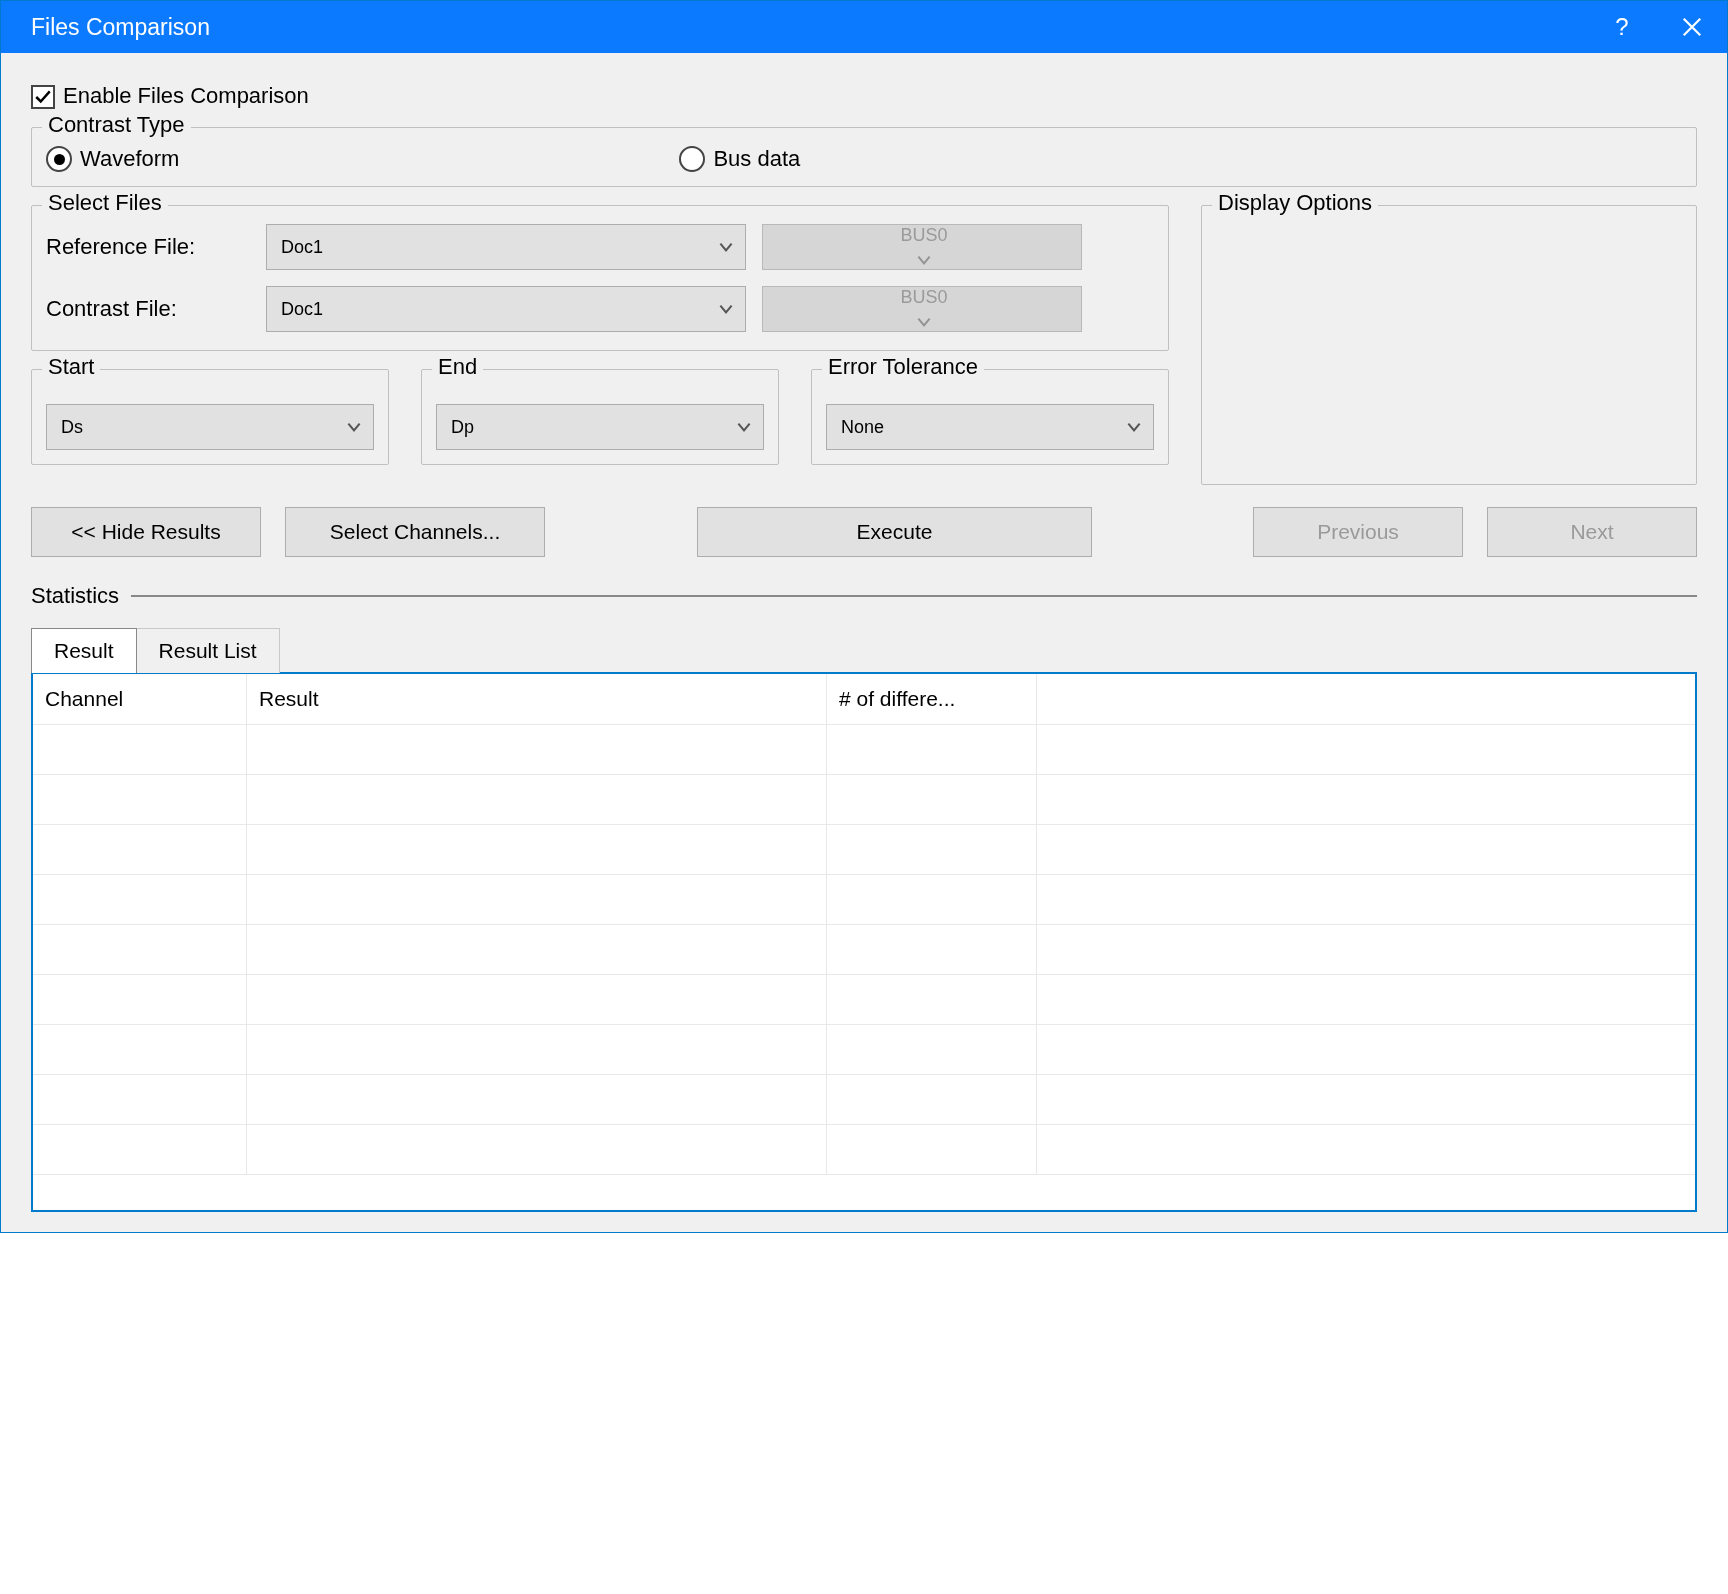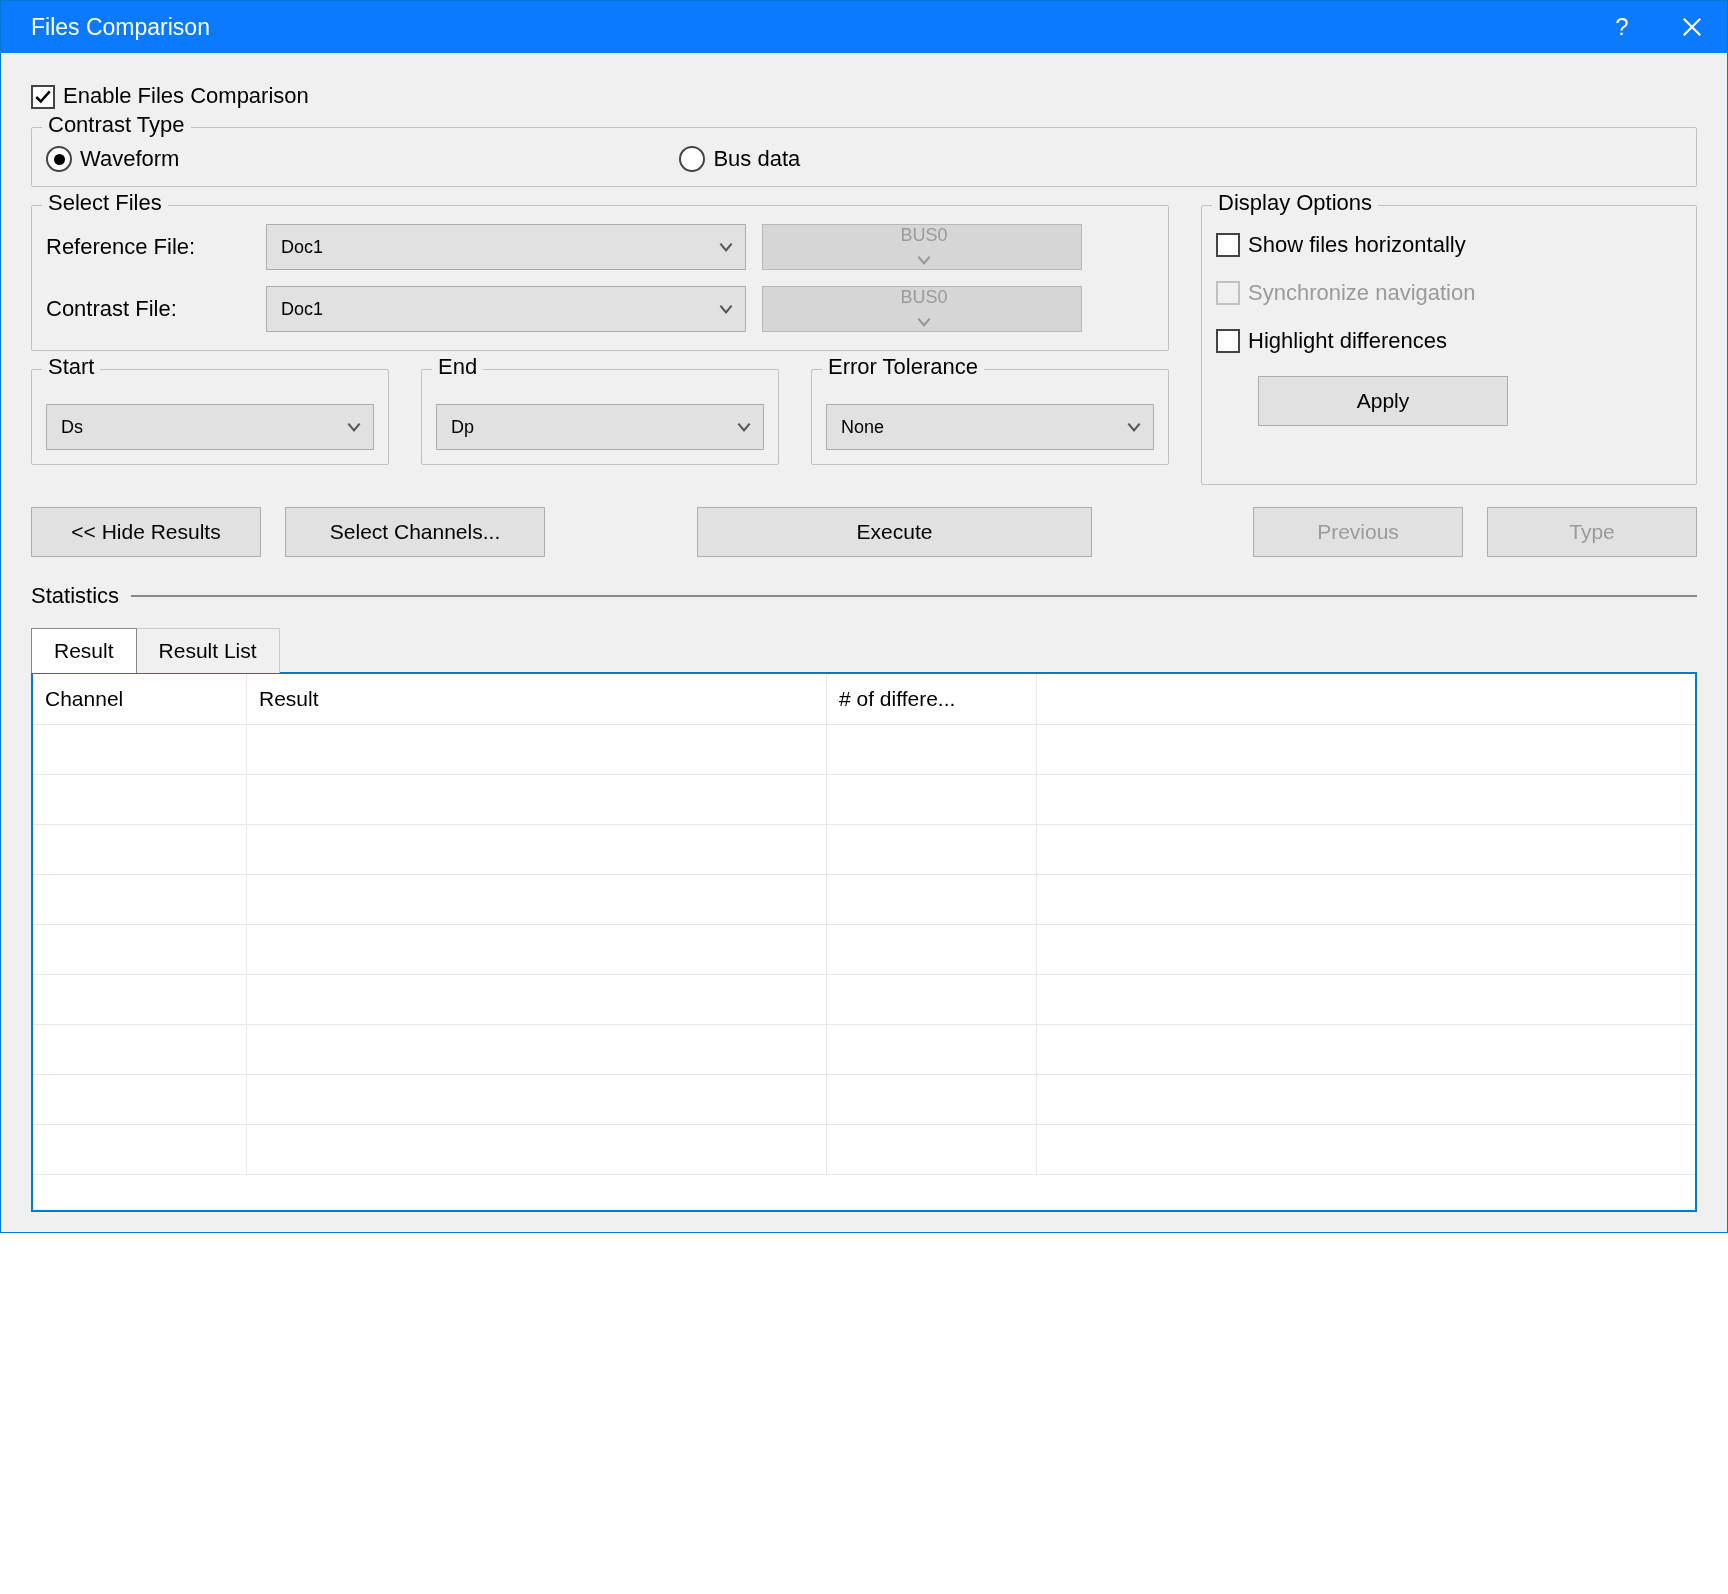--- a/index.html
+++ b/index.html
@@ -265,58 +265,41 @@
                   </svg>
               </div>
             </div>
           </div>
         </div>
       </div>
 
       <div class="right-col">
         <div class="group" style="height:calc(100% - 0px);">
           <div class="group-title">Display Options</div>
-          <div class="group-body" style="padding-top:26px;">
-            <div class="disp-item">
-              <span class="cb"></span>
-              <span class="cb-label">Show files horizontally</span>
-            </div>
-            <div class="disp-item" style="margin-top:20px;">
-              <span class="cb disabled"></span>
-              <span class="cb-label disabled">Synchronize navigation</span>
-            </div>
-            <div class="disp-item" style="margin-top:20px;">
-              <span class="cb"></span>
-              <span class="cb-label">Highlight differences</span>
-            </div>
-            <div class="btn btn-apply">
-              <span>Apply</span>
-            </div>
-          </div>
         </div>
       </div>
     </div>
 
     <div class="btn-row">
       <div class="btn btn-hide">
         <span>&lt;&lt; Hide Results</span>
       </div>
       <div class="btn btn-select">
         <span>Select Channels...</span>
       </div>
       <div style="flex:0 0 104px;"></div>
       <div class="btn btn-exec">
         <span>Execute</span>
       </div>
       <div style="flex:1;"></div>
       <div class="btn btn-prev disabled">
         <span>Previous</span>
       </div>
       <div class="btn btn-next disabled">
-        <span>Type</span>
+        <span>Next</span>
       </div>
     </div>
 
     <div class="stats-head">
       <span>Statistics</span>
       <div class="stats-rule"></div>
     </div>
 
     <div class="tabs">
       <div class="tab active">

